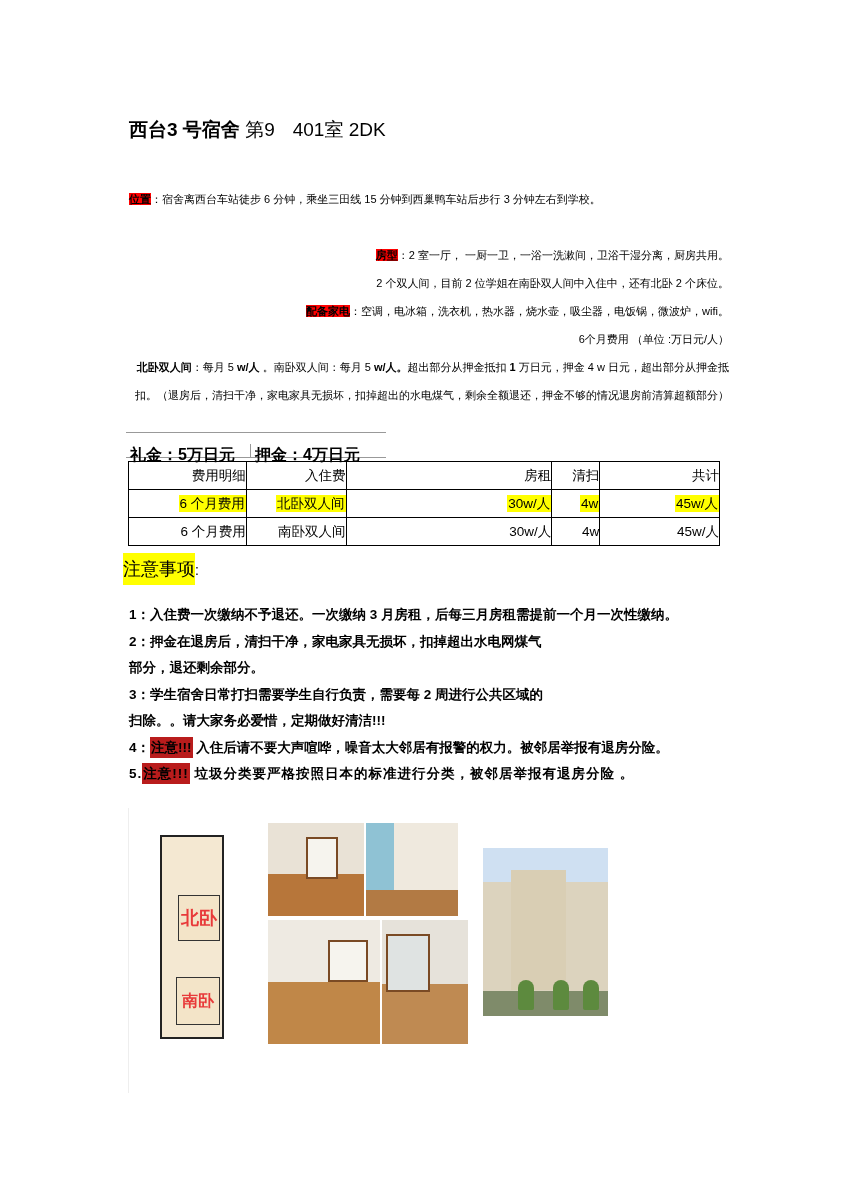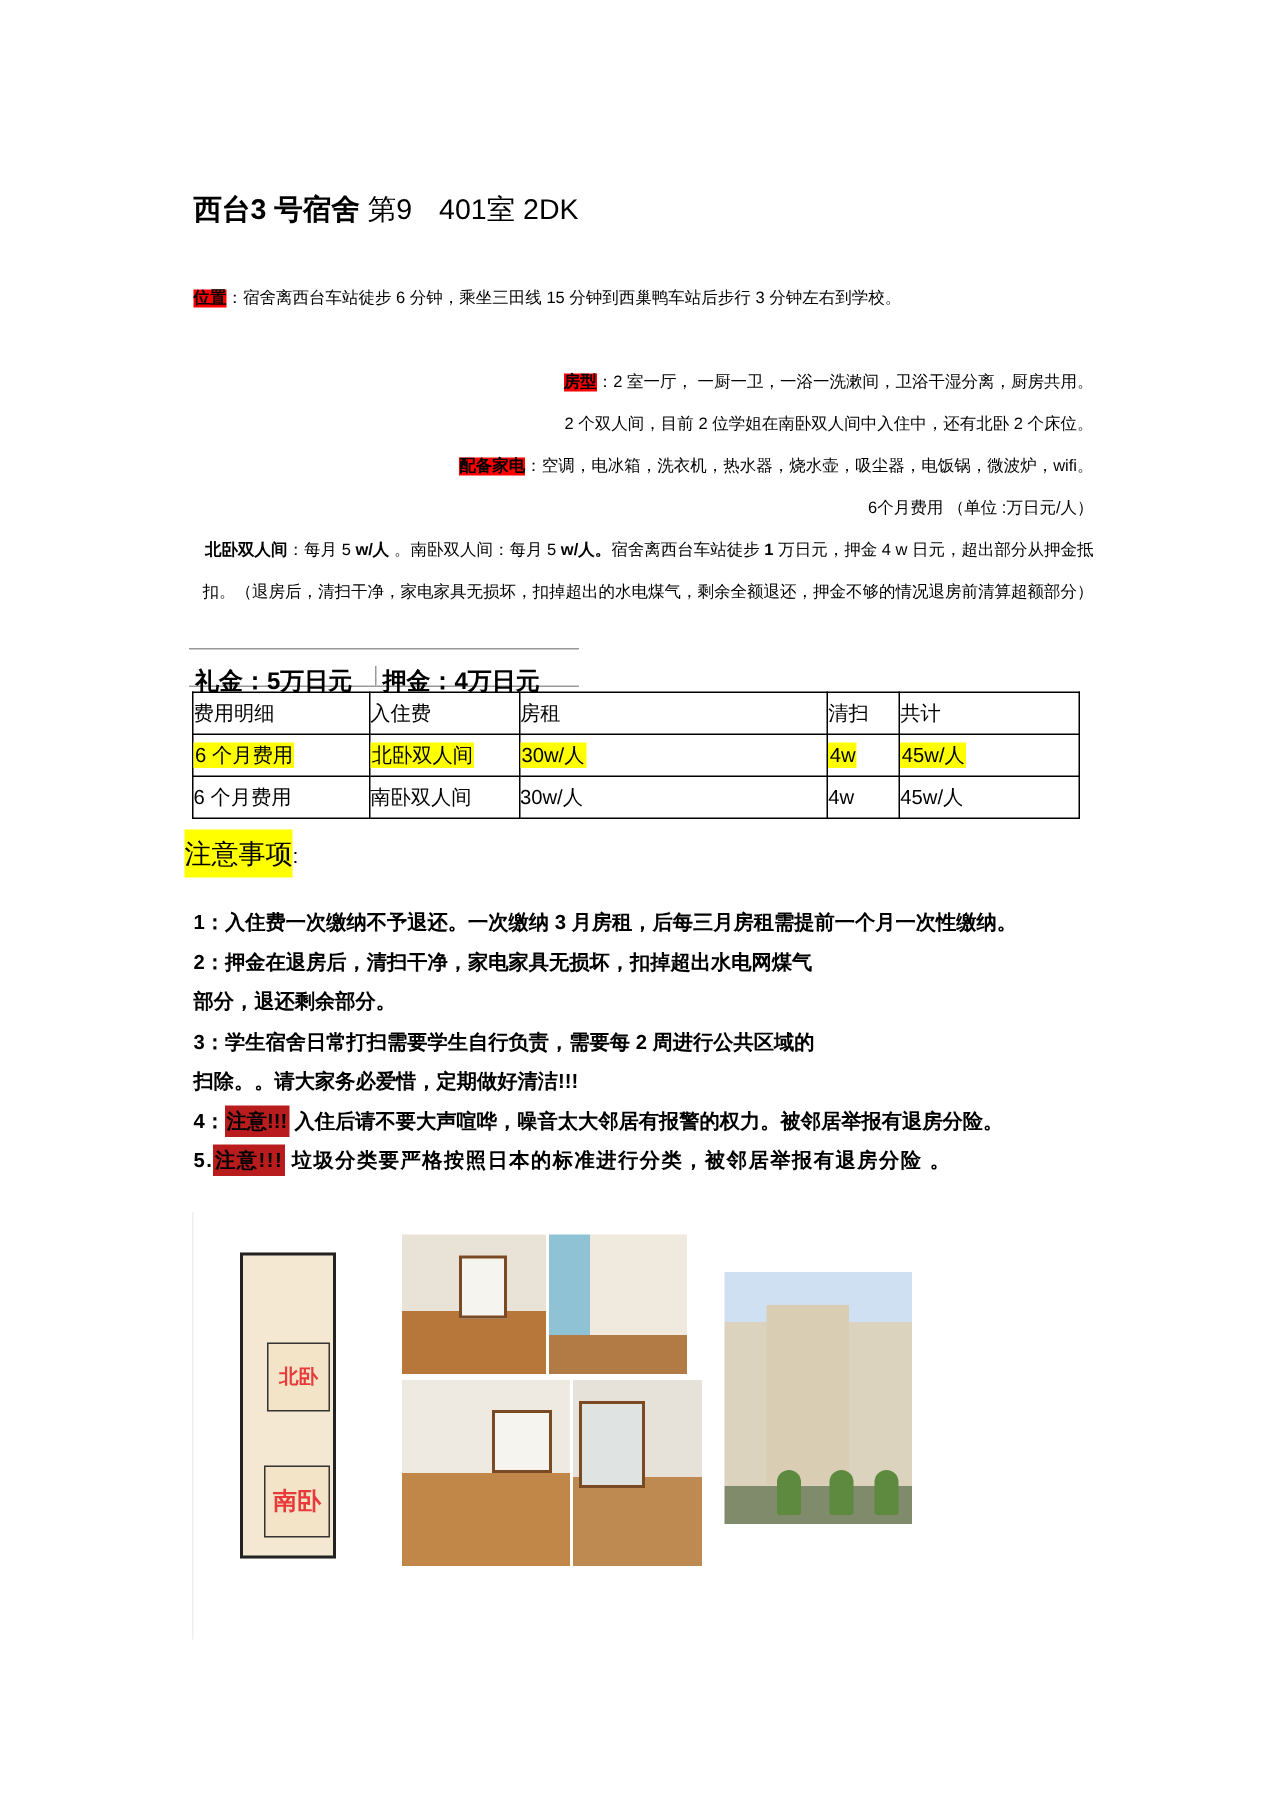--- a/index.html
+++ b/index.html
@@ -1,28 +1,28 @@
 <!DOCTYPE html>
 <html><head>
 <meta charset="utf-8">
 <style>
   html, body { margin: 0; padding: 0; background: #fff; }
   body { width: 848px; height: 1200px; position: relative; font-family: "Liberation Sans", "DejaVu Sans", sans-serif; color: #000; overflow: hidden; }
   .page { position: absolute; left: 0; top: 0; width: 848px; height: 1200px; }
-  .title { position: absolute; left: 129px; top: 117px; font-size: 19px; margin-top: 10px; }
+  .title { position: absolute; left: 129px; top: 117px; font-size: 19px; }
   .title .b { font-weight: bold; }
   .title .gap { display: inline-block; width: 18px; }
   .para { position: absolute; left: 129px; width: 600px; font-size: 11px; line-height: 28px; }
   .redlabel { background: #ff0000; font-weight: bold; }
   .bold { font-weight: bold; }
   .deposit { position: absolute; left: 126px; top: 432px; width: 260px; height: 24px; border-top: 1px solid #999; border-bottom: 1px solid #999; font-size: 16px; font-weight: bold; display: flex; }
   .deposit div { padding: 0 4px; line-height: 22px; margin-top: 11px; }
   .deposit .d1 { width: 116px; border-right: 1px solid #999; }
   table.fees { position: absolute; left: 128px; top: 461px; width: 592px; border-collapse: collapse; font-size: 13.5px; }
-  table.fees td { border: 1px solid #000; text-align: left; height: 27px; padding: 0; }
+  table.fees td { border: 1px solid #000; text-align: right; height: 27px; padding: 0; }
   .hl { background: #ffff00; padding: 1px 1px; }
   .notice-head { position: absolute; left: 123px; top: 549px; height: 40px; font-size: 18px; line-height: 40px; }
   .notice-head .hl { padding: 6px 0; }
   .notes { position: absolute; left: 129px; top: 602px; width: 610px; font-size: 13.5px; font-weight: bold; line-height: 26.5px; }
   .notes .note-line { white-space: nowrap; }
   .redbox { background: #b91c1c; padding: 3px 1px; }
   .photos { position: absolute; left: 128px; top: 808px; width: 490px; height: 285px; }
   .leftline { position: absolute; left: 128px; top: 808px; width: 1px; height: 285px; background: #eee; }
   .floorplan { position: absolute; left: 22px; top: 17px; width: 80px; height: 215px; background: #fff; }
   .fp-outer { position: absolute; left: 10px; top: 10px; width: 60px; height: 200px; border: 2px solid #222; background: #f4e8d2; }
@@ -30,21 +30,21 @@
   .photo { position: absolute; overflow: hidden; }
   .room1 { left: 140px; top: 15px; width: 96px; height: 93px; background: linear-gradient(#e9e2d6 0 55%, #b7763a 55% 100%); }
   .room2 { left: 238px; top: 15px; width: 92px; height: 93px; background: linear-gradient(90deg, #8fc2d4 0 30%, #efe9de 30%); }
   .room2::after { content: ""; position: absolute; left: 0; right: 0; bottom: 0; height: 28%; background: #b27a44; }
   .room3 { left: 140px; top: 112px; width: 112px; height: 124px; background: linear-gradient(#eeeae2 0 50%, #c08748 50% 100%); }
   .room4 { left: 254px; top: 112px; width: 86px; height: 124px; background: linear-gradient(#e6e2da 0 52%, #bf8a52 52% 100%); }
   .pane { position: absolute; background: #f6f4ee; border: 2px solid #7a4a24; }
   .building { left: 355px; top: 40px; width: 125px; height: 168px; background: linear-gradient(#cfe0f2 0 20%, #dcd3be 20% 85%, #7f8b6a 85%); }
   .bldg-body { position: absolute; left: 28px; top: 22px; width: 55px; height: 120px; background: #d9ceb4; }
   .tree { position: absolute; bottom: 6px; width: 16px; height: 30px; border-radius: 8px 8px 2px 2px; background: #5d8a3e; }
-  .roomlabel { font-size: 13px; }
+  .roomlabel { font-size: 18px; }
 </style>
 </head>
 <body>
 
 <div class="page">
 
   <div class="title">
     <span class="b">西台3 号宿舍</span>
     <span>第9</span><span class="gap"></span><span>401室</span>
     <span>2DK</span>
@@ -52,21 +52,21 @@
 
   <div class="para" style="top:185px;">
     <span class="redlabel">位置</span><span>：宿舍离西台车站徒步 6 分钟，乘坐三田线 15 分钟到西巢鸭车站后步行 3 分钟左右到学校。</span>
   </div>
 
   <div class="para" style="top:241px;text-align:right;">
     <span class="redlabel">房型</span><span>：2 室一厅，  一厨一卫，一浴一洗漱间，卫浴干湿分离，厨房共用。</span><br>
     <span>2 个双人间，目前 2 位学姐在南卧双人间中入住中，还有北卧 2 个床位。</span><br>
     <span class="redlabel">配备家电</span><span>：空调，电冰箱，洗衣机，热水器，烧水壶，吸尘器，电饭锅，微波炉，wifi。</span><br>
     <span>6个月费用  （单位 :万日元/人）</span><br>
-    <span class="bold">北卧双人间</span><span>：每月 5 </span><span class="bold">w/人</span><span> 。南卧双人间：每月 5 </span><span class="bold">w/人。</span><span>宿舍离西台车站徒步 </span><span class="bold">1</span><span> 万日元，押金 4 w 日元，超出部分从押金抵扣。（退房后，清扫干净，家电家具无损坏，扣掉超出的水电煤气，剩余全额退还，押金不够的情况退房前清算超额部分）</span>
+    <span class="bold">北卧双人间</span><span>：每月 5 </span><span class="bold">w/人</span><span> 。南卧双人间：每月 5 </span><span class="bold">w/人。</span><span>超出部分从押金抵扣 </span><span class="bold">1</span><span> 万日元，押金 4 w 日元，超出部分从押金抵扣。（退房后，清扫干净，家电家具无损坏，扣掉超出的水电煤气，剩余全额退还，押金不够的情况退房前清算超额部分）</span>
   </div>
 
   <div class="deposit">
     <div class="d1">礼金：5万日元</div>
     <div>押金：4万日元</div>
   </div>
 
   <table class="fees">
     <colgroup>
       <col style="width:118px">

